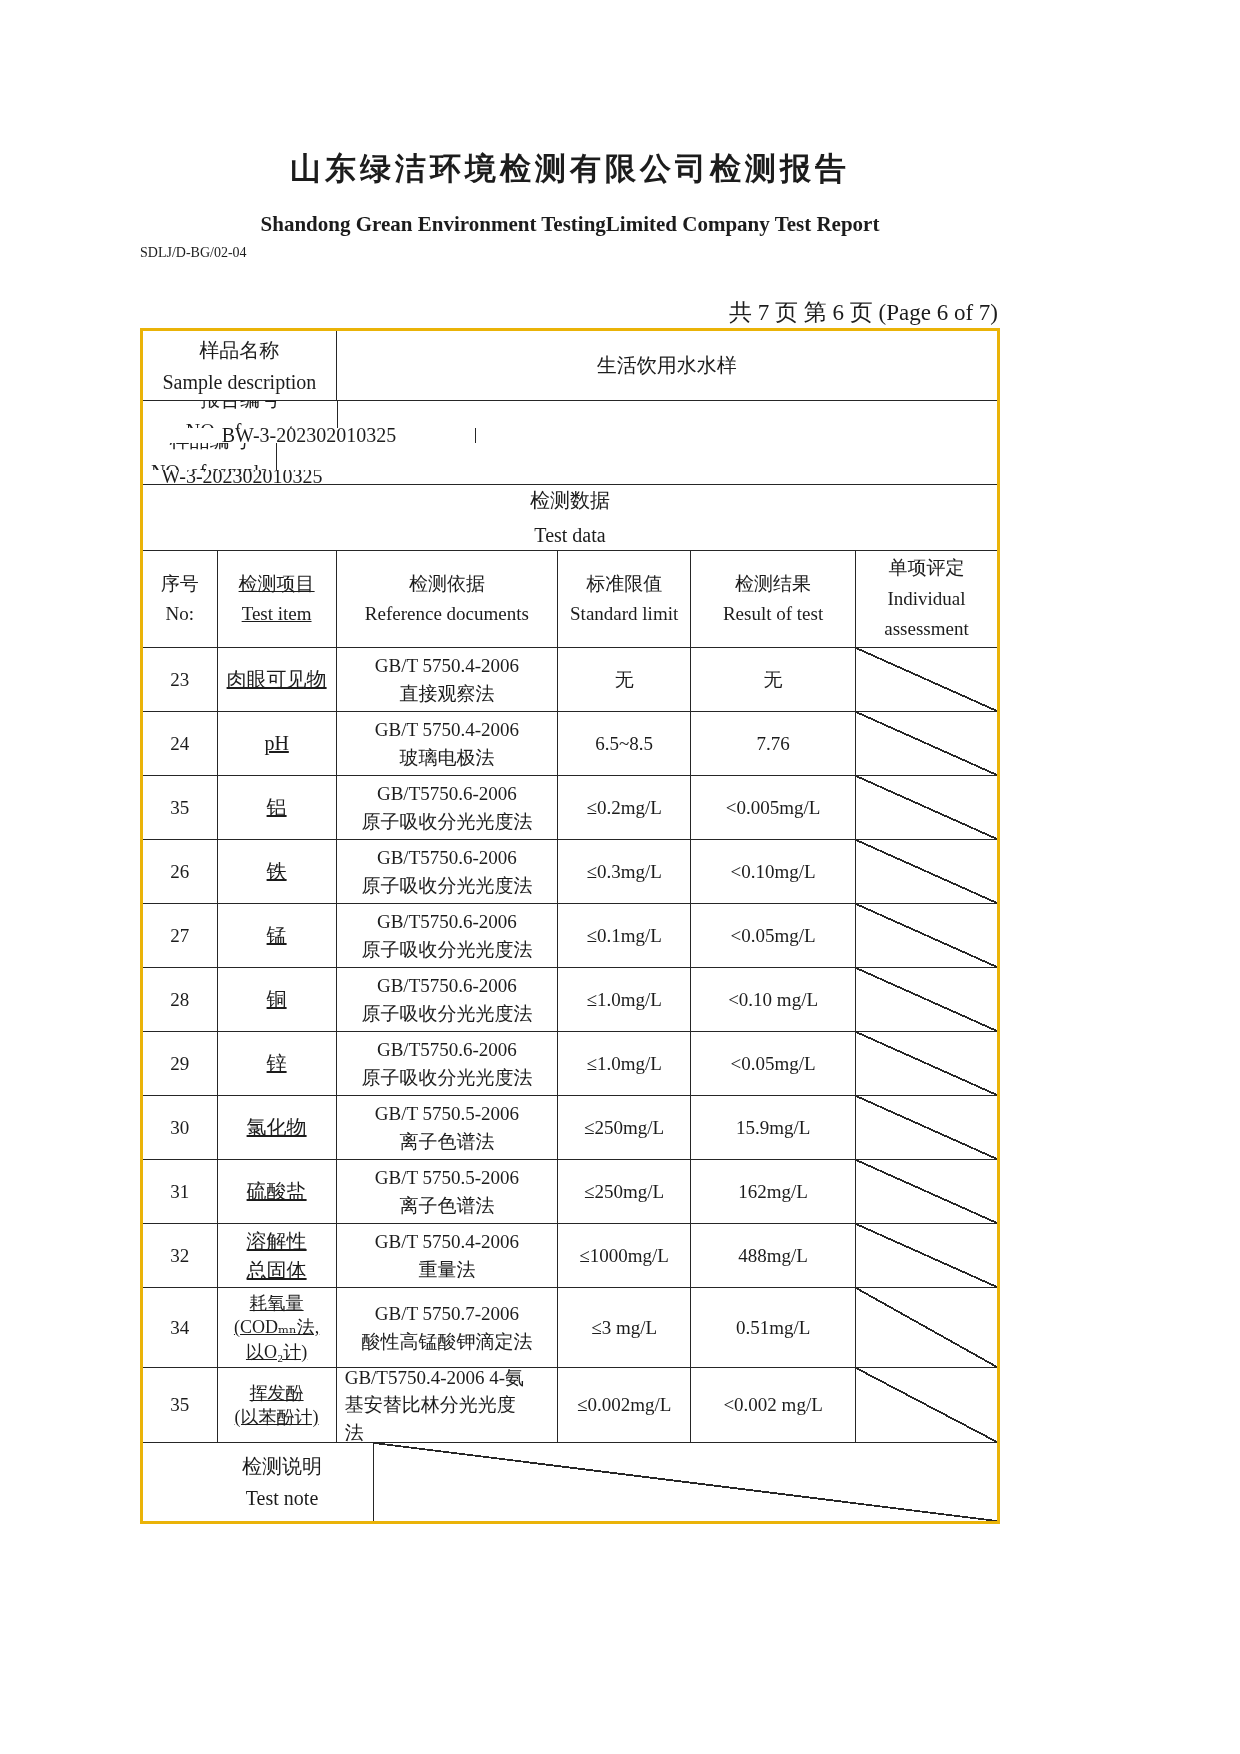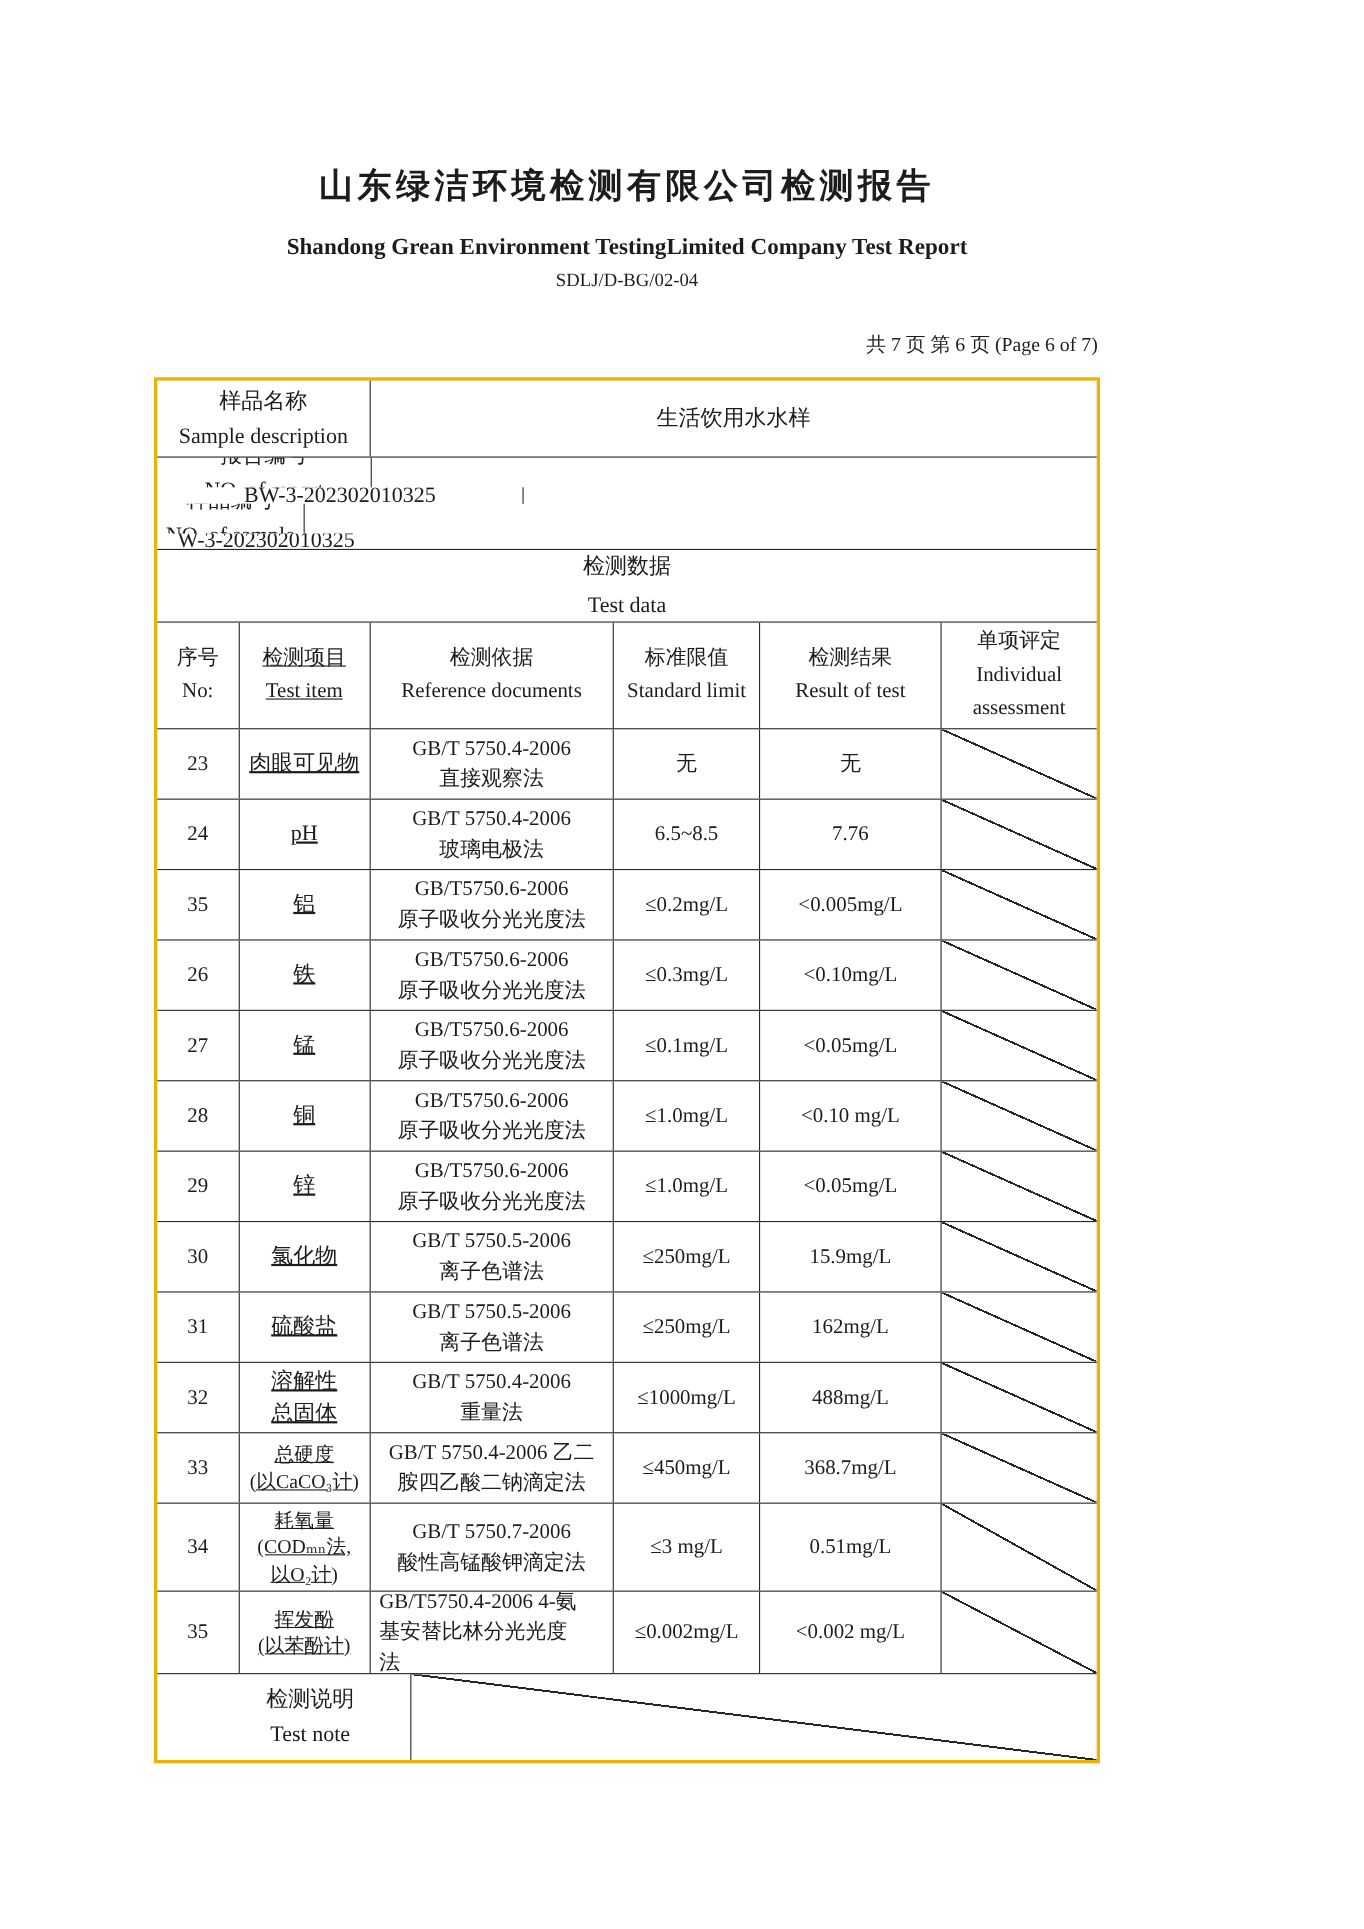--- a/index.html
+++ b/index.html
@@ -17,22 +17,22 @@
     letter-spacing: 4px;
     margin-bottom: 22px;
     white-space: nowrap;
   }
   .title-en {
     text-align: center;
     font-size: 21px; font-weight: bold;
     margin-bottom: 8px;
     white-space: nowrap;
   }
-  .doc-code { text-align: center; font-size: 17px; margin-bottom: 36px; }
-  .page-note { text-align: right; font-size: 18px; margin-bottom: 18px; padding-right: 2px; }
+  .doc-code { text-align: left; font-size: 14px; margin-bottom: 36px; }
+  .page-note { text-align: right; font-size: 23px; padding-right: 2px; }
 
   .report-table {
     width: 860px;
     border: 3px solid #eab308;
   }
   .trow { display: flex; border-bottom: 1.5px solid #262626; }
   .trow:last-child { border-bottom: none; padding-left: 48px; }
   .cell {
     border-right: 1.5px solid #262626;
     display: flex; align-items: center; justify-content: center;
@@ -212,30 +212,20 @@
     <div class="trow h64">
       <div class="cell c-no">32</div>
       <div class="cell c-item">溶解性
 总固体</div>
       <div class="cell c-ref">GB/T 5750.4-2006
 重量法</div>
       <div class="cell c-limit">≤1000mg/L</div>
       <div class="cell c-result">488mg/L</div>
       <div class="cell c-assess diag"></div>
     </div>
-    <div class="trow h64">
-      <div class="cell c-no">33</div>
-      <div class="cell c-item small-item">总硬度
-(以CaCO₃计)</div>
-      <div class="cell c-ref">GB/T 5750.4-2006 乙二
-胺四乙酸二钠滴定法</div>
-      <div class="cell c-limit">≤450mg/L</div>
-      <div class="cell c-result">368.7mg/L</div>
-      <div class="cell c-assess diag"></div>
-    </div>
     <div class="trow h80">
       <div class="cell c-no">34</div>
       <div class="cell c-item small-item">耗氧量
 (CODₘₙ法,
 以O₂计)</div>
       <div class="cell c-ref">GB/T 5750.7-2006
 酸性高锰酸钾滴定法</div>
       <div class="cell c-limit">≤3 mg/L</div>
       <div class="cell c-result">0.51mg/L</div>
       <div class="cell c-assess diag"></div>

